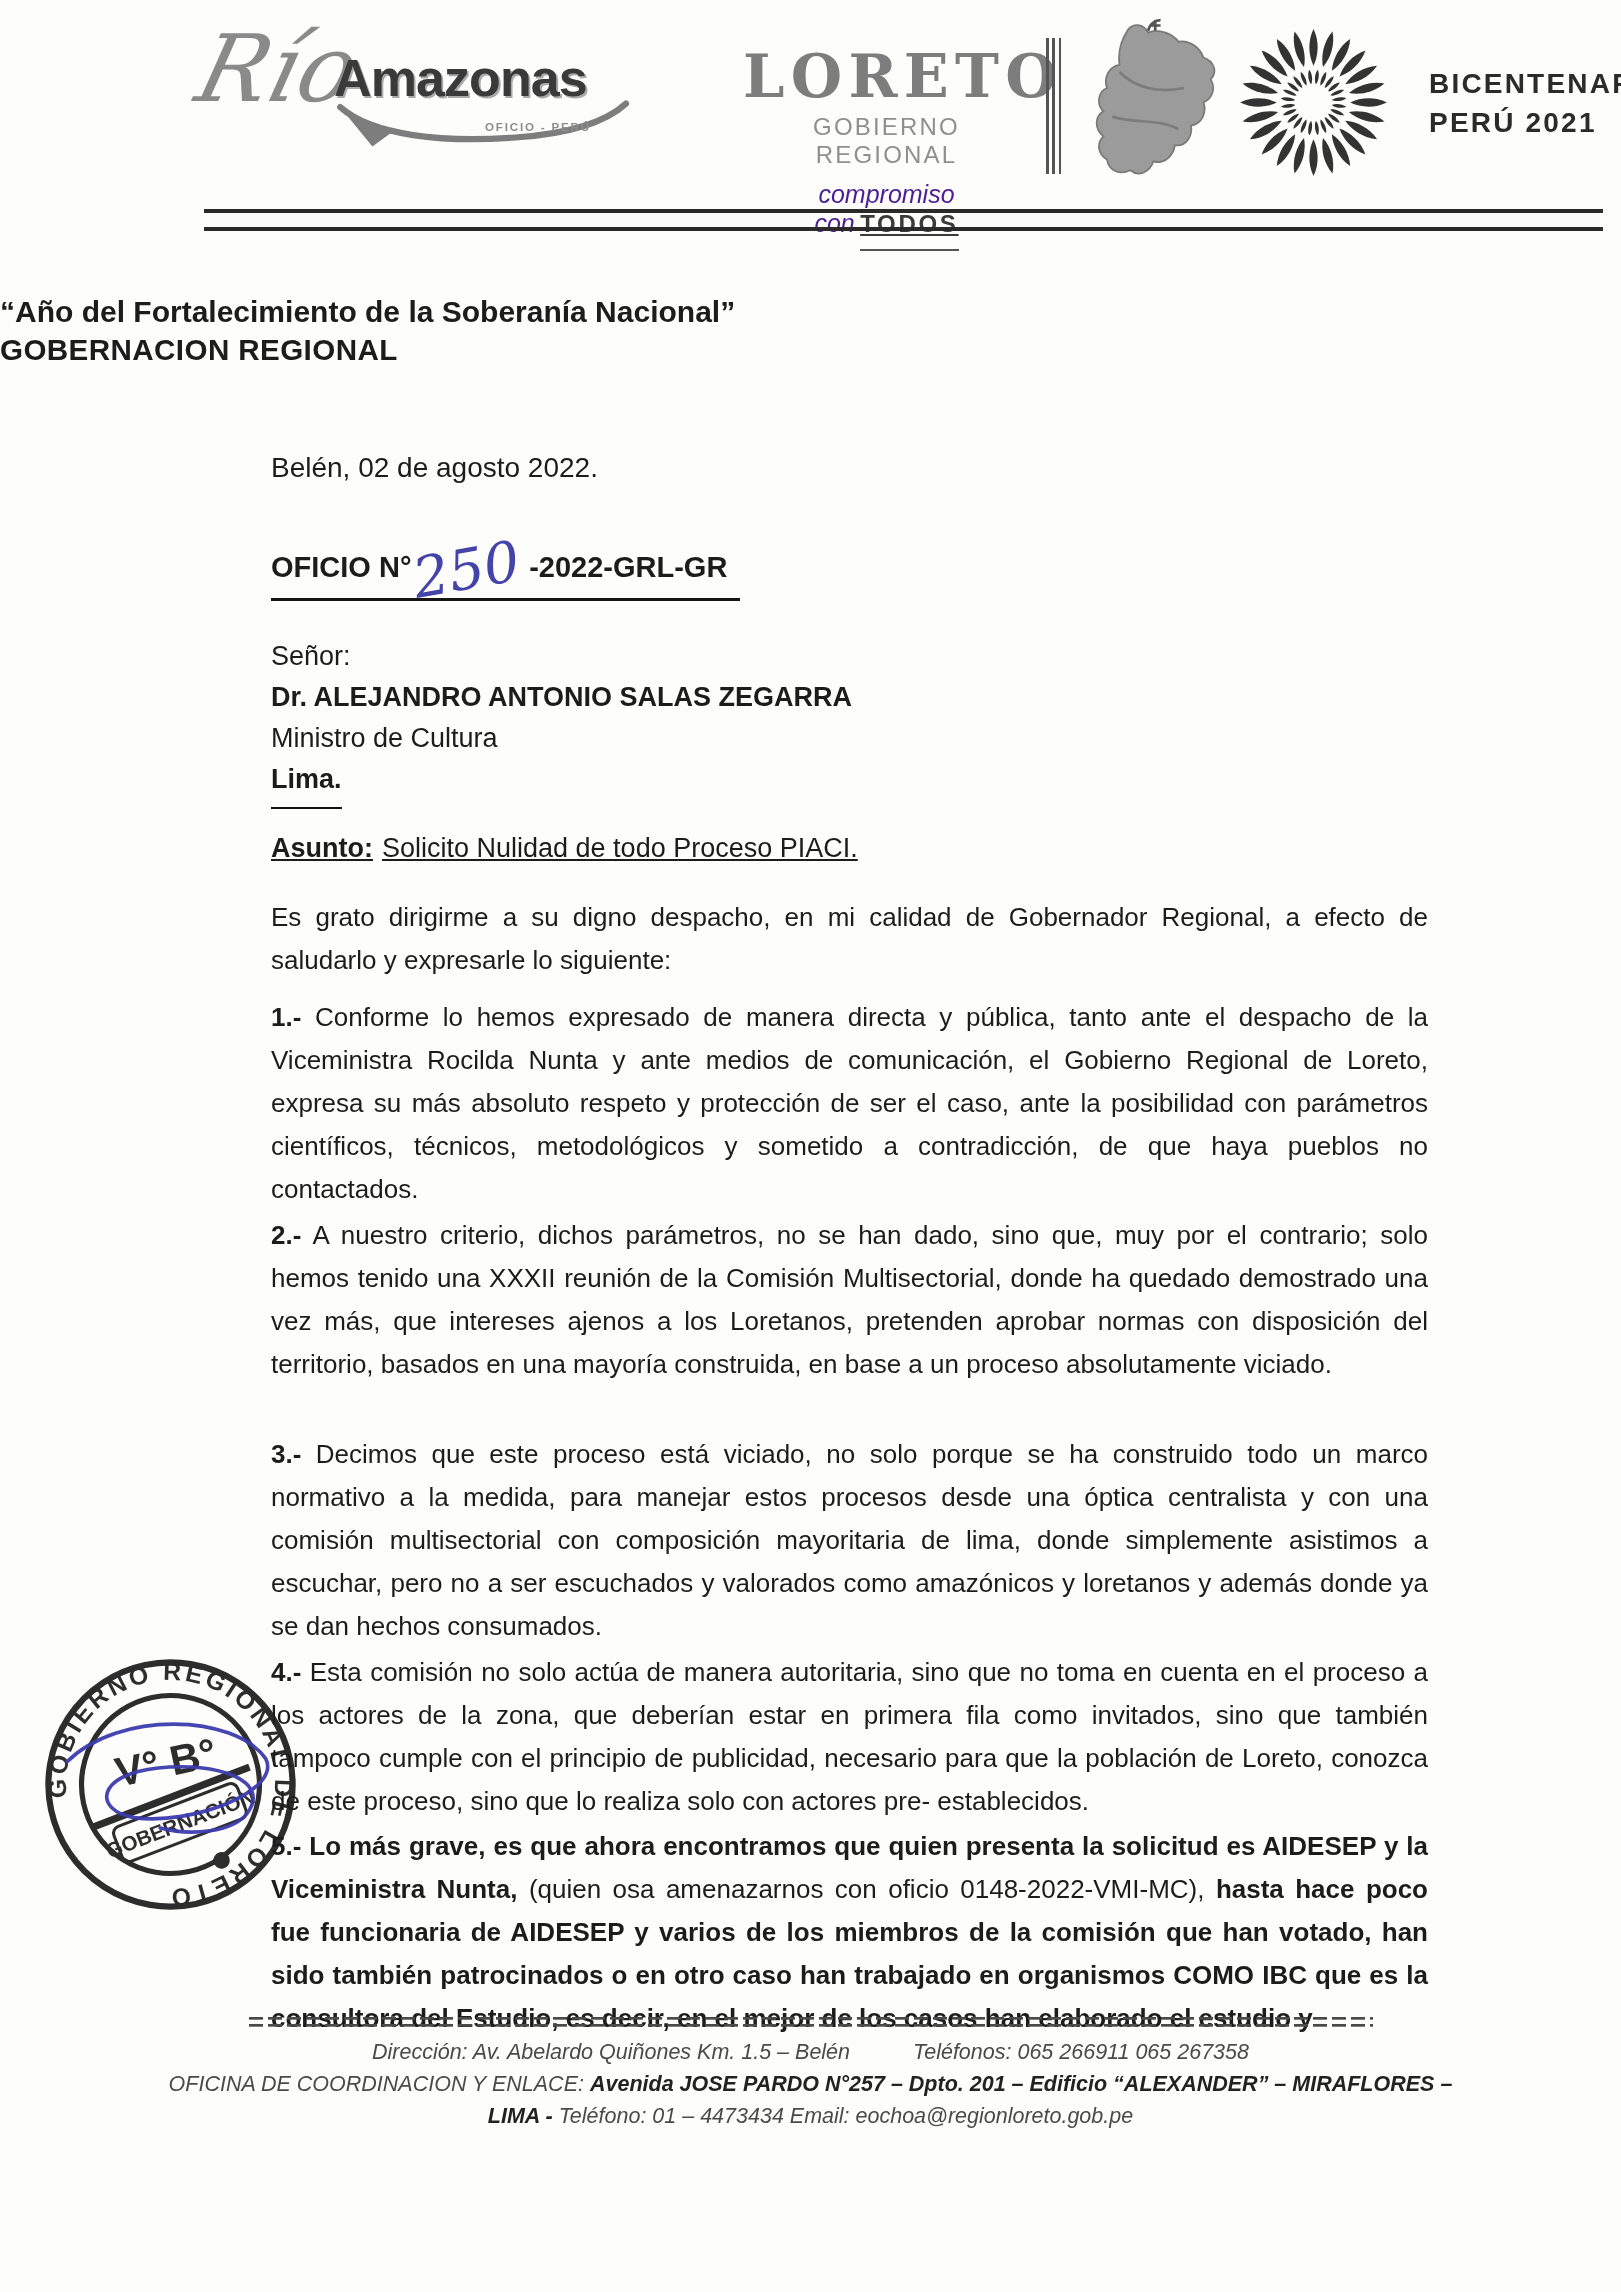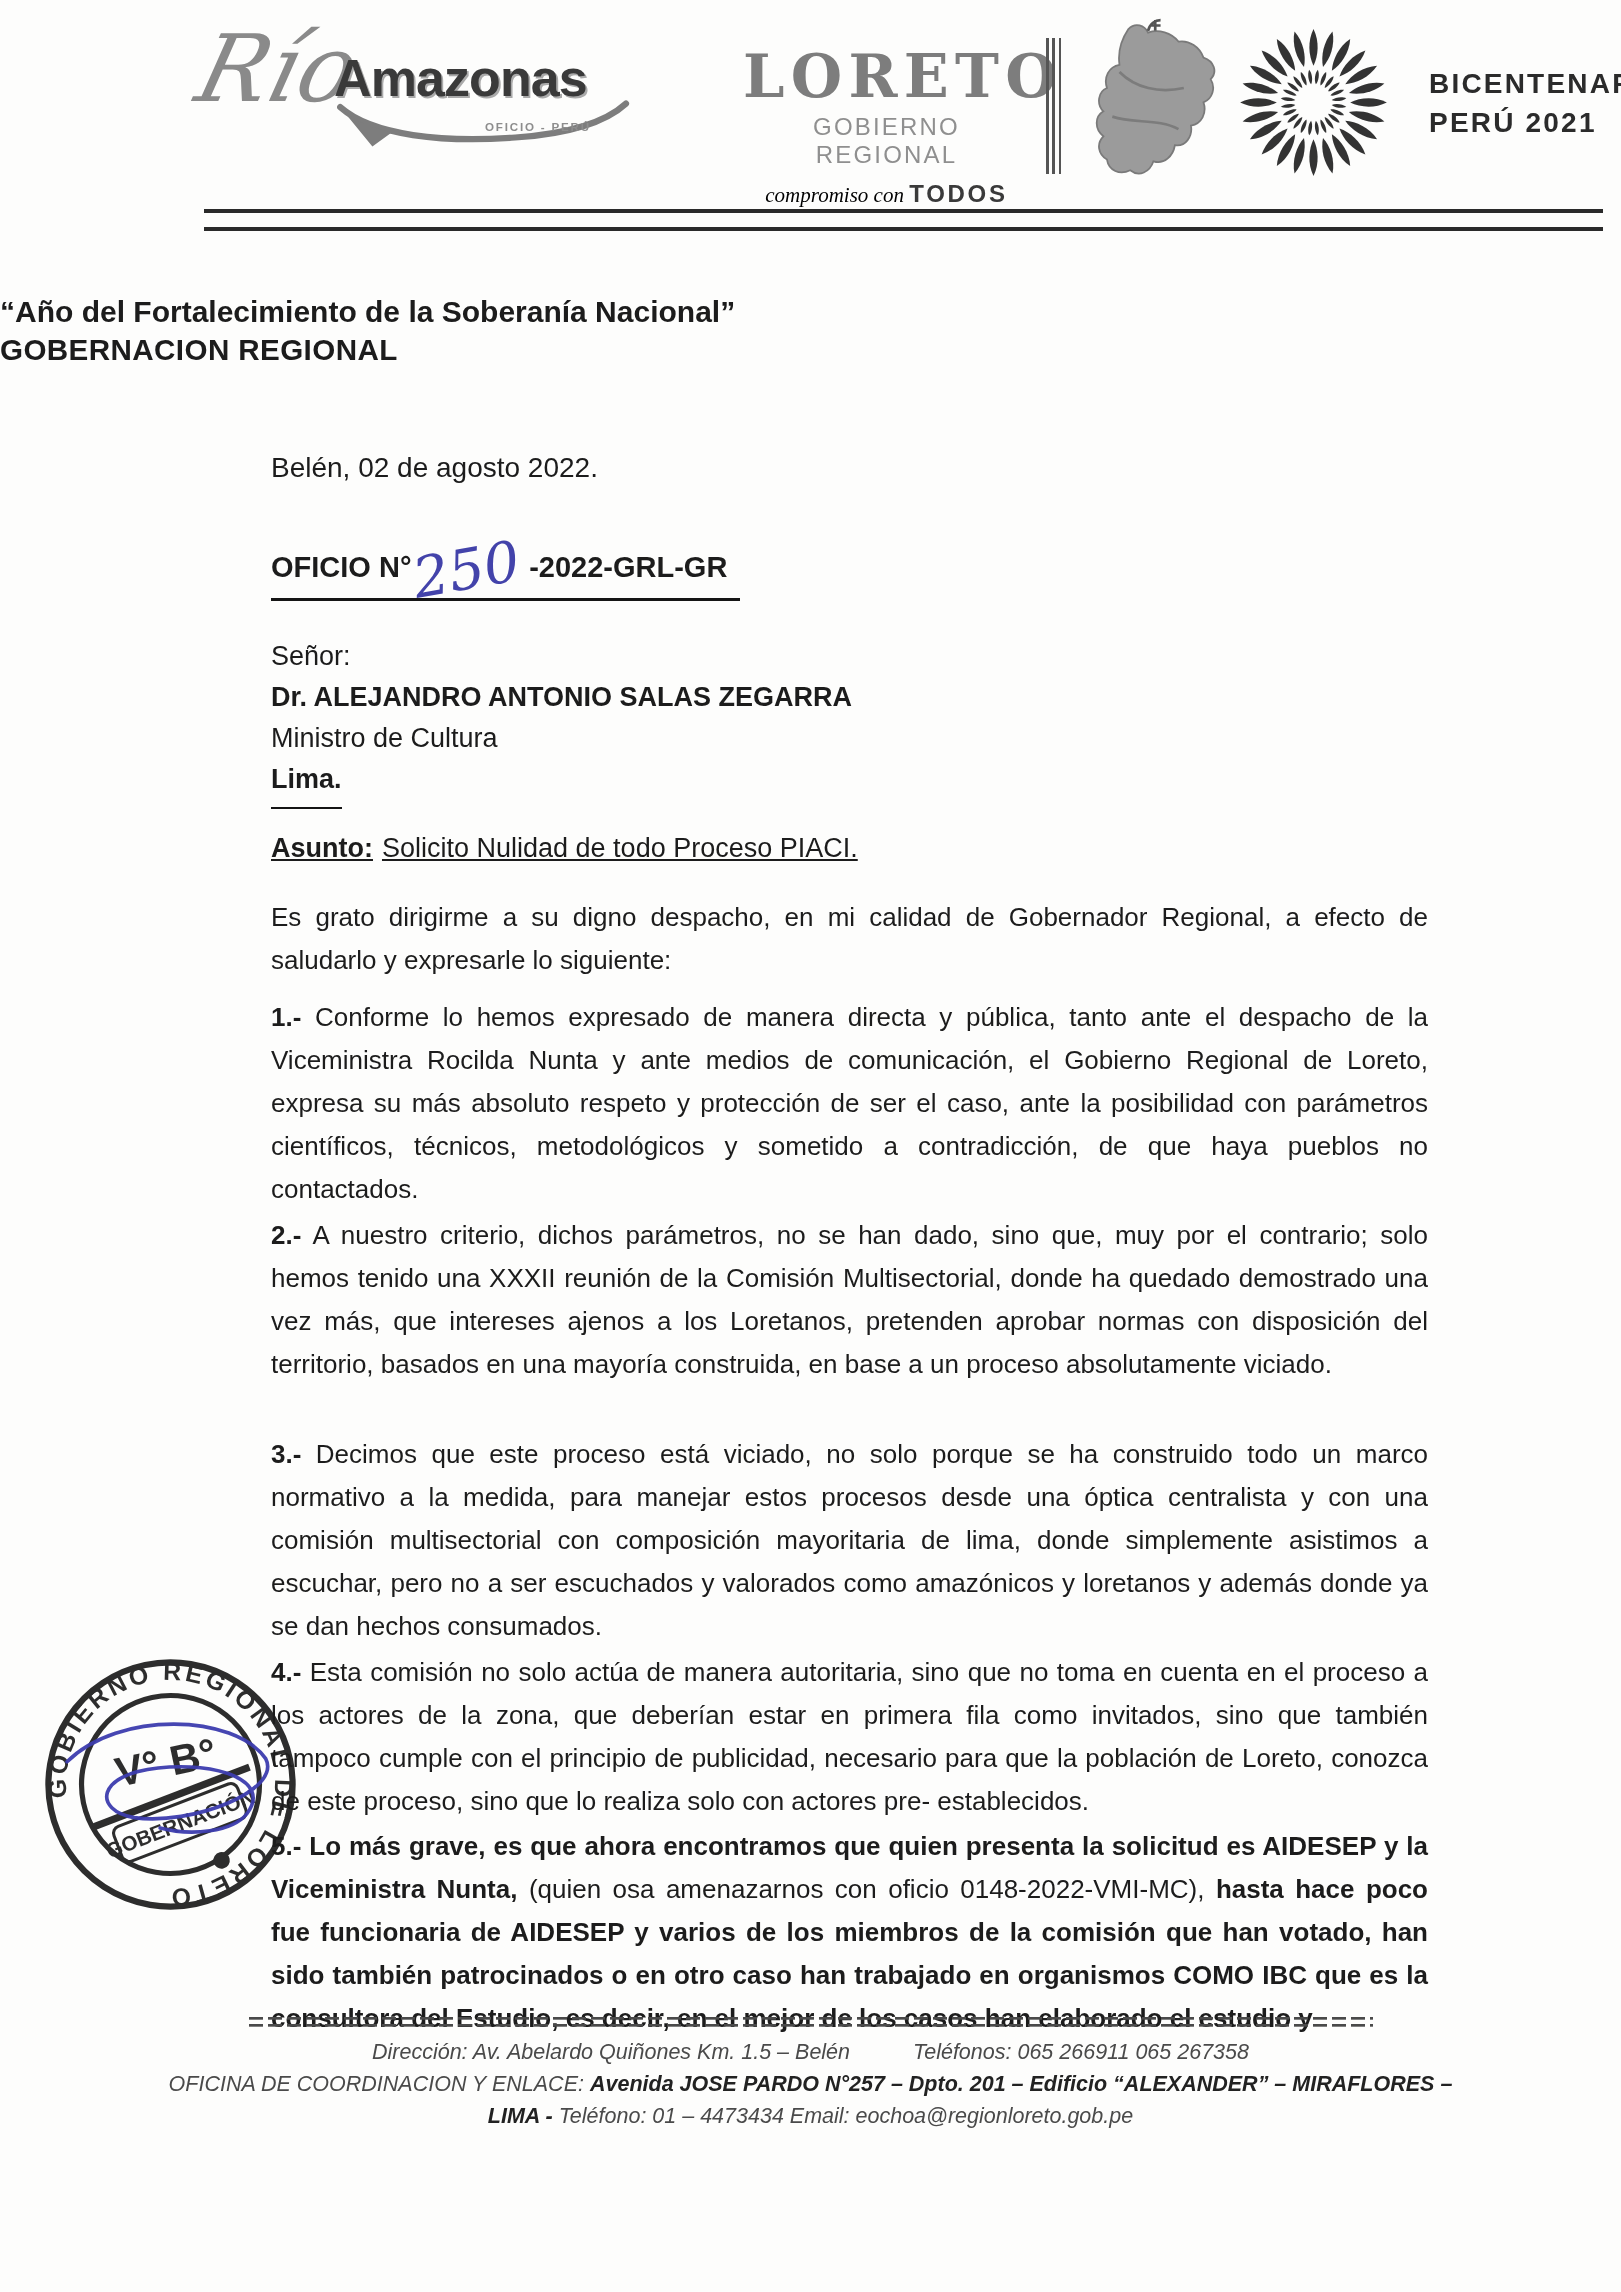--- a/index.html
+++ b/index.html
@@ -16,23 +16,23 @@
   .iquitos{position:absolute;left:301px;top:93px;font-size:11.6px;font-weight:bold;
       letter-spacing:1.8px;color:#8d8d8d;}
   .rio-tagline{position:absolute;left:54px;top:125px;width:412px;text-align:center;
       font-family:"DejaVu Serif",serif;font-style:italic;font-weight:bold;
       font-size:23px;color:#5a5a5a;}
   .loreto-logo{position:absolute;left:743px;top:47px;width:287px;text-align:center;}
   .loreto-name{font-family:"DejaVu Serif",serif;font-weight:bold;font-size:59px;
       color:#7d7d7d;letter-spacing:6.3px;line-height:1;}
   .loreto-sub{font-size:24px;color:#8f8f8f;letter-spacing:2.2px;margin-top:7px;}
   .loreto-slogan{margin-top:10.7px;}
-  .slogan-pre{font-family:Liberation Serif, serif;font-style:italic;font-size:21px;color:#000000;}
+  .slogan-pre{font-family:Liberation Sans, sans-serif;font-style:italic;font-size:25px;color:#4c1d95;}
   .slogan-word{font-weight:bold;font-size:24px;color:#3a3a3a;letter-spacing:2.7px;
-      border-bottom:2.7px solid #555;padding-bottom:3px;margin-left:5.4px;}
+      border-bottom:2.7px solid #555;padding-bottom:12px;margin-left:5.4px;text-decoration:underline;}
   .hsep{position:absolute;left:1046px;top:38px;width:15px;height:136px;
       background:repeating-linear-gradient(90deg,#555 0 2.7px,transparent 2.7px 6.3px);}
   .loreto-map{position:absolute;left:1073px;top:16px;}
   .burst{position:absolute;left:1234px;top:23px;}
   .bicen-text{position:absolute;left:1429px;top:64px;font-weight:bold;font-size:28px;
       letter-spacing:2.2px;color:#2b2b2b;line-height:1.4;white-space:nowrap;}
   .header-rule{position:absolute;left:204px;top:209px;width:1399px;height:14.3px;
       border-top:4.5px solid #2a2a2a;border-bottom:4.5px solid #2a2a2a;}
 
   

